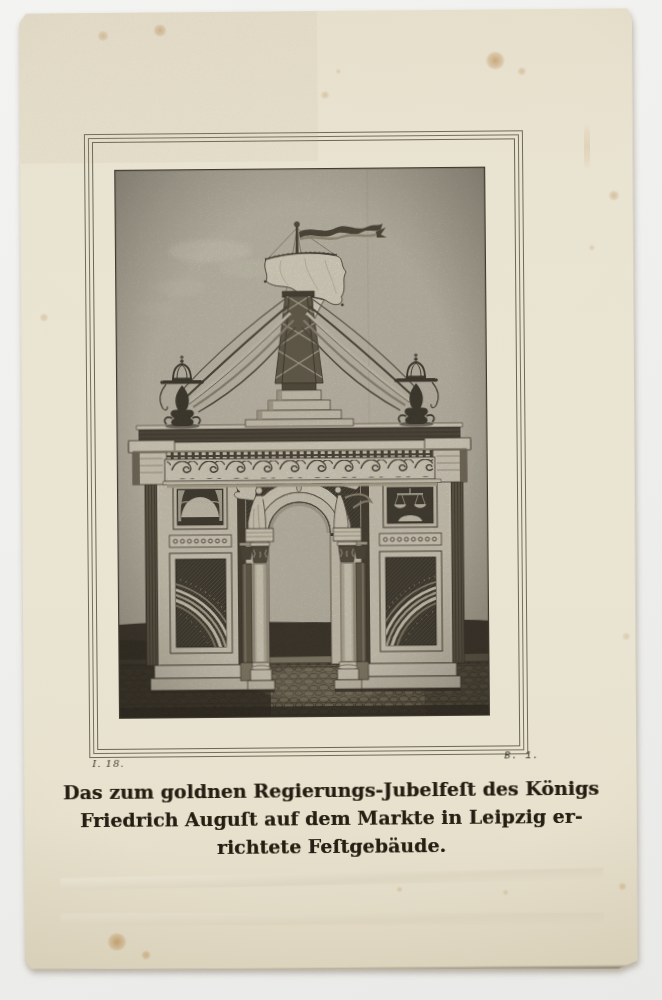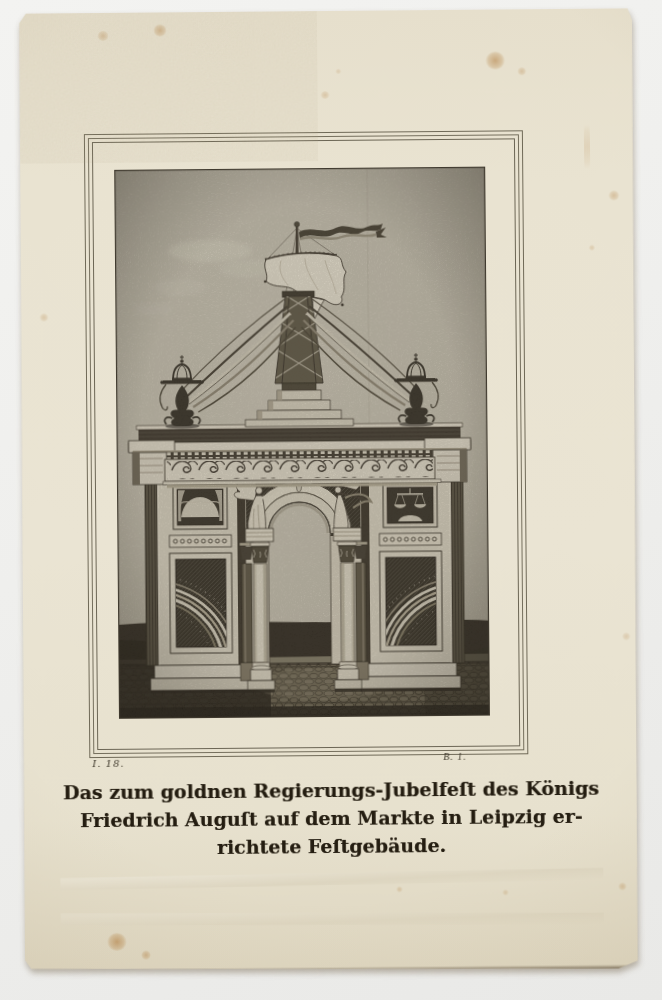--- a/index.html
+++ b/index.html
@@ -20,21 +20,21 @@
   .fox{position:absolute;border-radius:50%;pointer-events:none;
     background:radial-gradient(circle,rgba(168,108,38,.6) 0%,rgba(172,115,45,.3) 52%,rgba(172,115,45,0) 74%);}
   .crease{position:absolute;left:36px;right:36px;height:12px;opacity:.45;pointer-events:none;
     background:linear-gradient(178deg,rgba(255,255,255,.35) 10%,rgba(125,105,70,.14) 60%,rgba(125,105,70,0));}
   .plate-frame{position:absolute;left:66px;top:121px;width:437px;height:622px;border:1px solid #6f6957;}
   .rule2{position:absolute;inset:3px;border:1px solid #746e5c;}
   .rule3{position:absolute;inset:3px;border:1px solid #6b6554;}
   .artwork{position:absolute;left:29px;top:35px;width:371px;height:549px;display:block;}
   .mark{position:absolute;font-style:italic;font-size:10px;color:#3f392c;letter-spacing:1px;}
   .mark-left{left:69px;top:745px;}
-  .mark-right{left:420px;top:741px;width:84px;font-family:Liberation Serif, serif;}
+  .mark-right{left:432px;top:741px;width:84px;text-align:right;font-family:Liberation Mono, monospace;}
   .caption{position:absolute;left:26px;right:26px;top:765px;text-align:center;
     font-family:"DejaVu Serif",serif;font-weight:bold;font-size:19px;line-height:28px;
     color:#241d11;text-shadow:0 0 .5px rgba(36,26,12,.65);}
   .caption .cap-line{white-space:nowrap;}
 </style>
 </head>
 <body>
 
 <div class="photo">
   <div class="paper-wrap">

